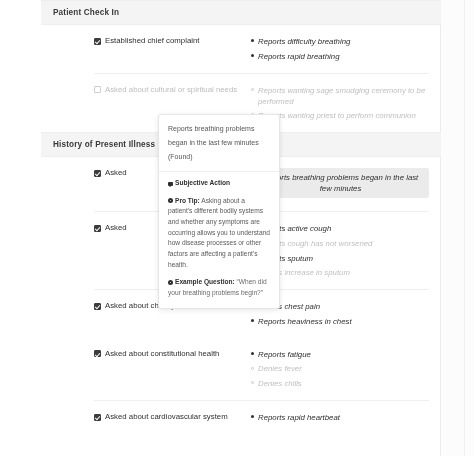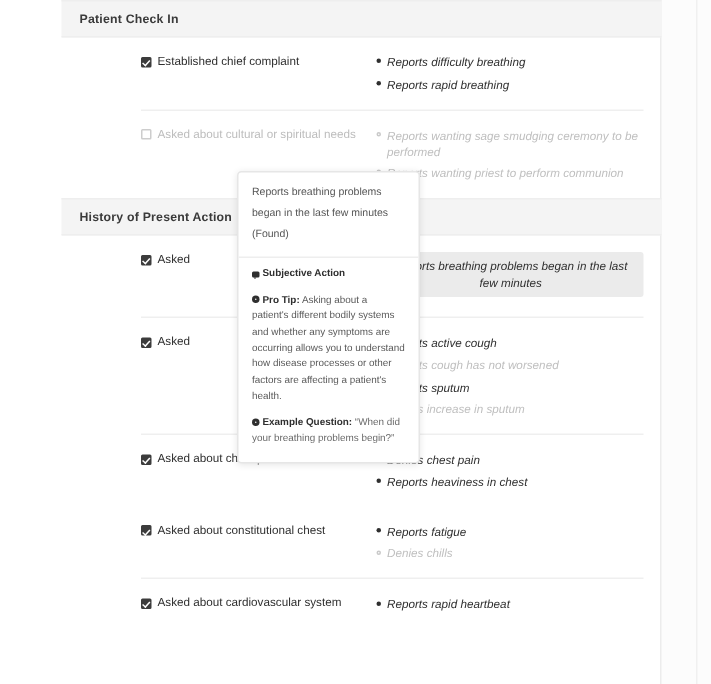--- a/index.html
+++ b/index.html
@@ -299,21 +299,21 @@
               <span class="dot notfound"></span>
               <span>Reports wanting priest to perform communion</span>
             </div>
           </div>
         </div>
 
       </div>
     </div>
 
     <div>
-      <div class="section-header">History of Present Action</div>
+      <div class="section-header">History of Present Illness</div>
       <div class="rows">
 
         <div class="row">
           <div class="row-left">
             <span class="cb checked"></span>
             <span class="row-label">Asked</span>
           </div>
           <div class="row-right">
             <div class="finding highlight">
               <span class="dot found"></span>
@@ -366,26 +366,30 @@
 
       </div>
     </div>
 
     <div>
       <div class="rows">
 
         <div class="row">
           <div class="row-left">
             <span class="cb checked"></span>
-            <span class="row-label">Asked about constitutional chest</span>
+            <span class="row-label">Asked about constitutional health</span>
           </div>
           <div class="row-right">
             <div class="finding">
               <span class="dot found"></span>
               <span>Reports fatigue</span>
+            </div>
+            <div class="finding muted">
+              <span class="dot notfound"></span>
+              <span>Denies fever</span>
             </div>
             <div class="finding muted">
               <span class="dot notfound"></span>
               <span>Denies chills</span>
             </div>
           </div>
         </div>
 
         <div class="row">
           <div class="row-left">

